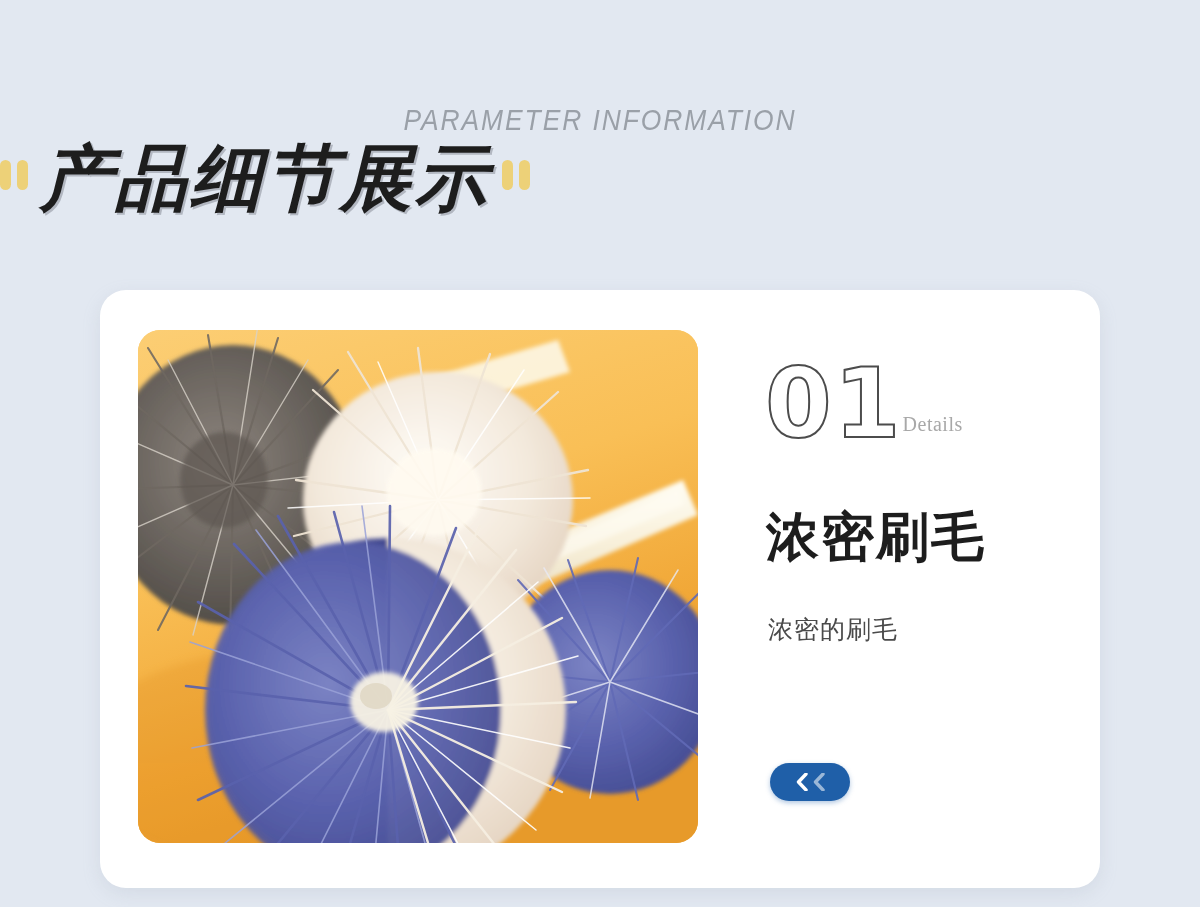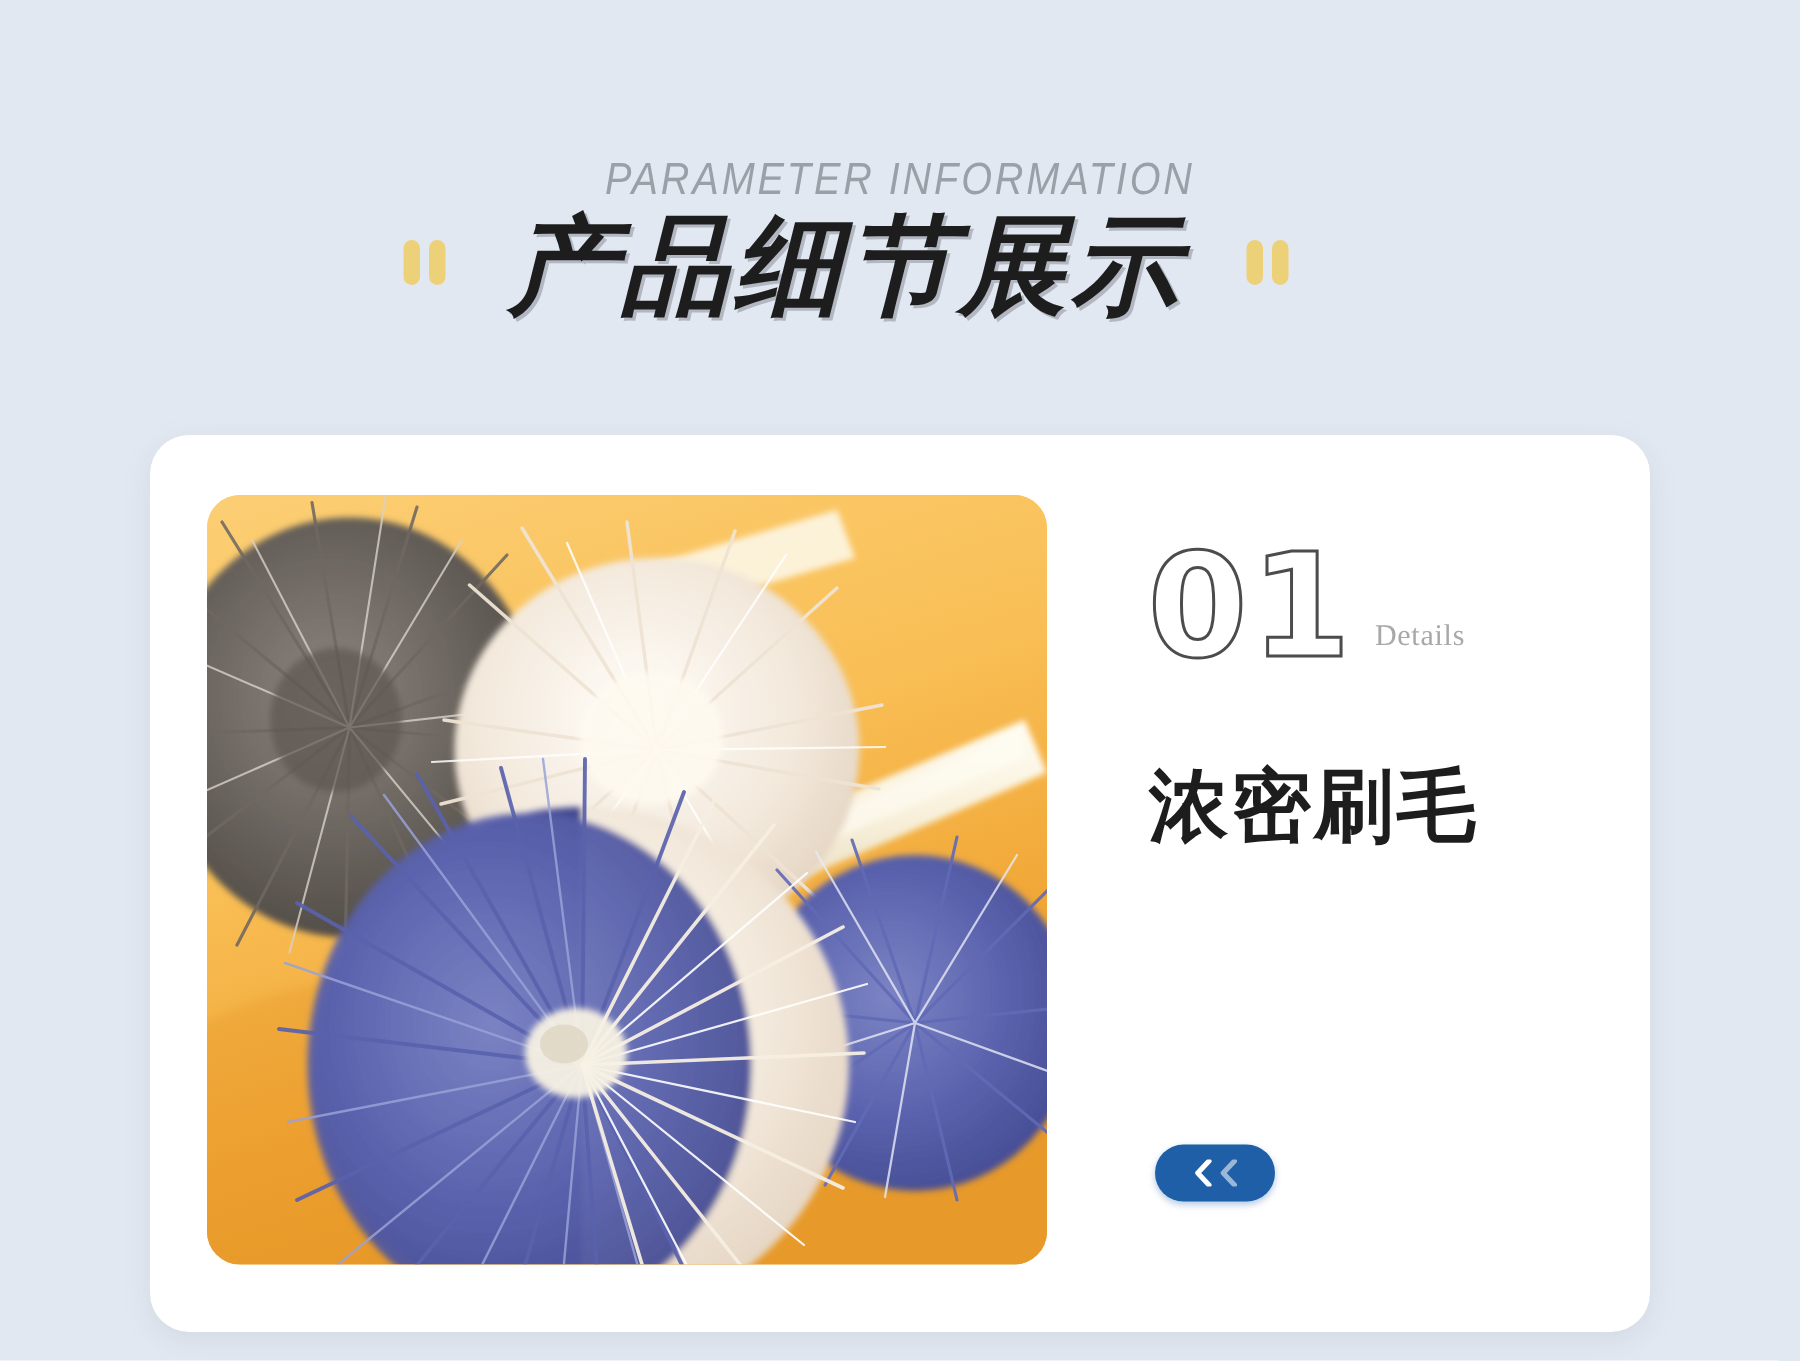--- a/index.html
+++ b/index.html
@@ -38,22 +38,22 @@
     transform: scaleX(0.88);
     white-space: nowrap;
   }
   .title-row {
     position: absolute;
     left: 0;
     top: 142px;
     width: 1128px;
     display: flex;
     align-items: center;
-    justify-content: center;
-    gap: 42px;
+    justify-content: flex-start;
+    gap: 12px;
   }
   .quote-mark {
     display: flex;
     gap: 6px;
     align-items: center;
     margin-bottom: 6px;
   }
   .quote-mark i {
     display: block;
     width: 11px;
@@ -108,21 +108,20 @@
     top: 0;
     width: 320px;
     height: 598px;
   }
   .num-row {
     position: absolute;
     left: 5px;
     top: 72px;
     display: flex;
     align-items: flex-end;
-    gap: 14px;
   }
   .num-outline {
     font-size: 96px;
     font-weight: bold;
     line-height: 0.88;
     letter-spacing: 2px;
     color: transparent;
     -webkit-text-stroke: 2px #4c4c4c;
     font-family: "DejaVu Sans", "Liberation Sans", sans-serif;
   }
@@ -381,20 +380,21 @@
 
   <div class="info">
     <div class="num-row">
       <span class="num-outline">01</span>
       <span class="num-label">Details</span>
     </div>
 
     <div class="headline">浓密刷毛</div>
 
     <div class="subtext">
+      <div>浓密的刷毛</div>
     </div>
 
     <button class="arrow-btn">
       <svg class="chev" viewBox="0 0 13 18" aria-hidden="true">
         <path d="M11 1 L3.5 9 L11 17" fill="none" stroke="#ffffff" stroke-width="3.4" stroke-linecap="round" stroke-linejoin="round"></path>
       </svg>
       <svg class="chev dim" viewBox="0 0 13 18" aria-hidden="true">
         <path d="M11 1 L3.5 9 L11 17" fill="none" stroke="#ffffff" stroke-width="3.4" stroke-linecap="round" stroke-linejoin="round"></path>
       </svg>
     </button>

